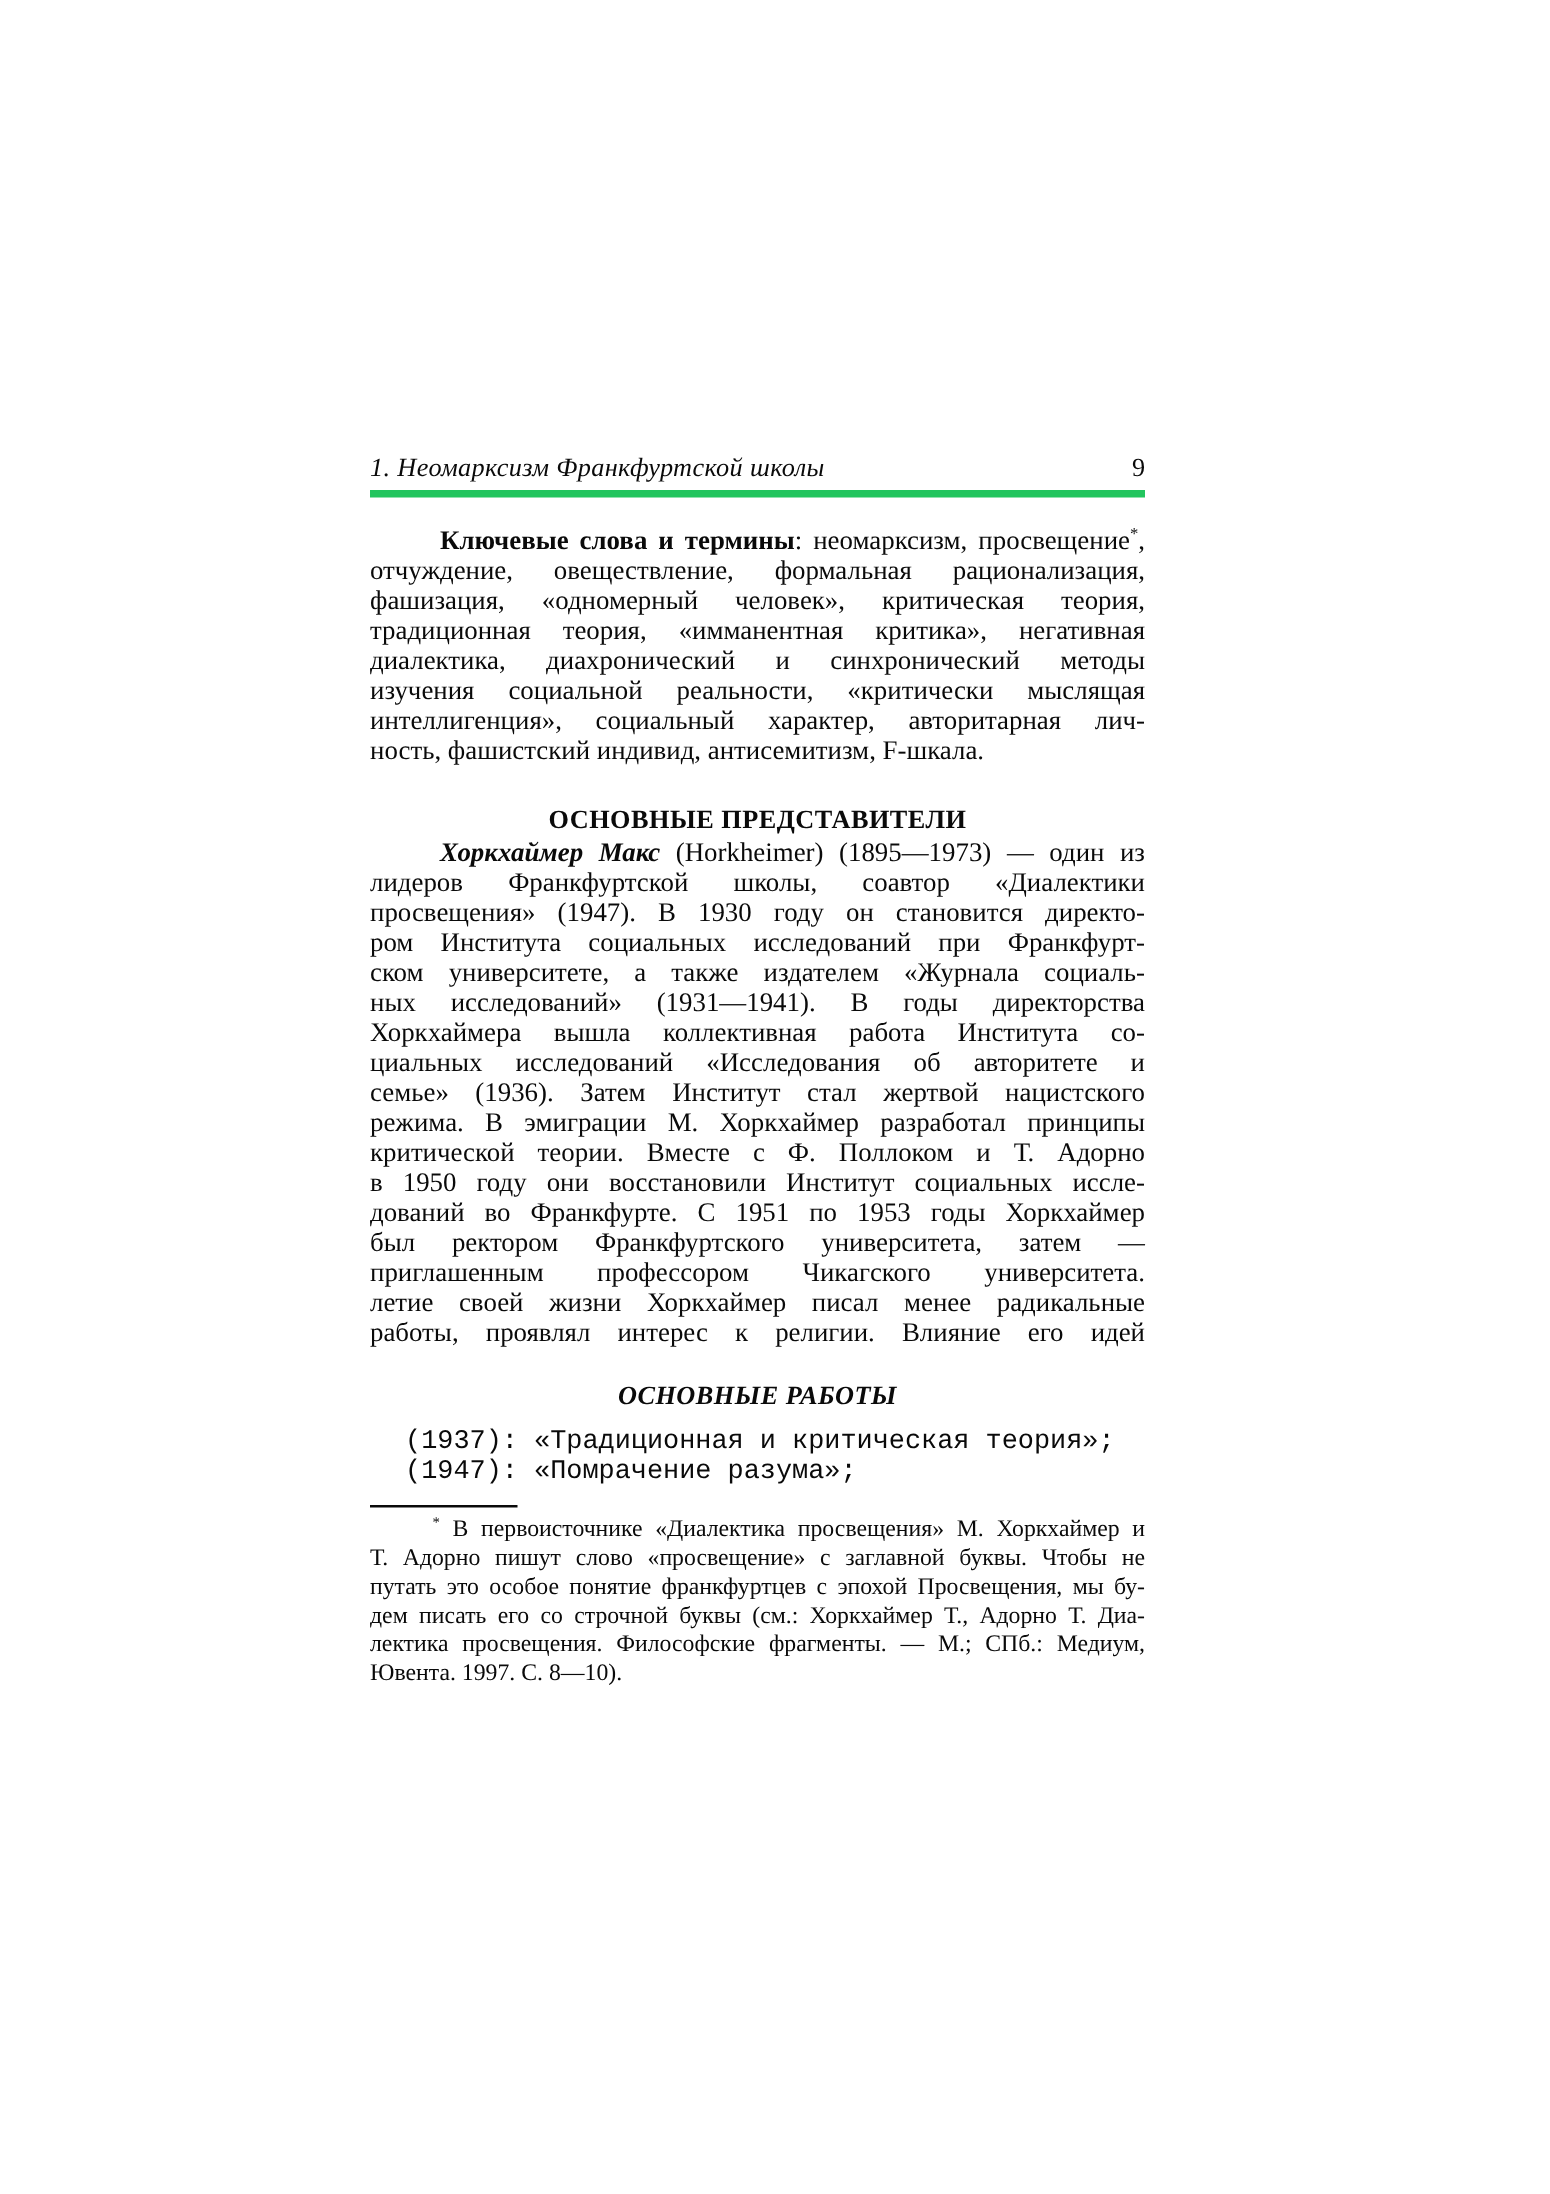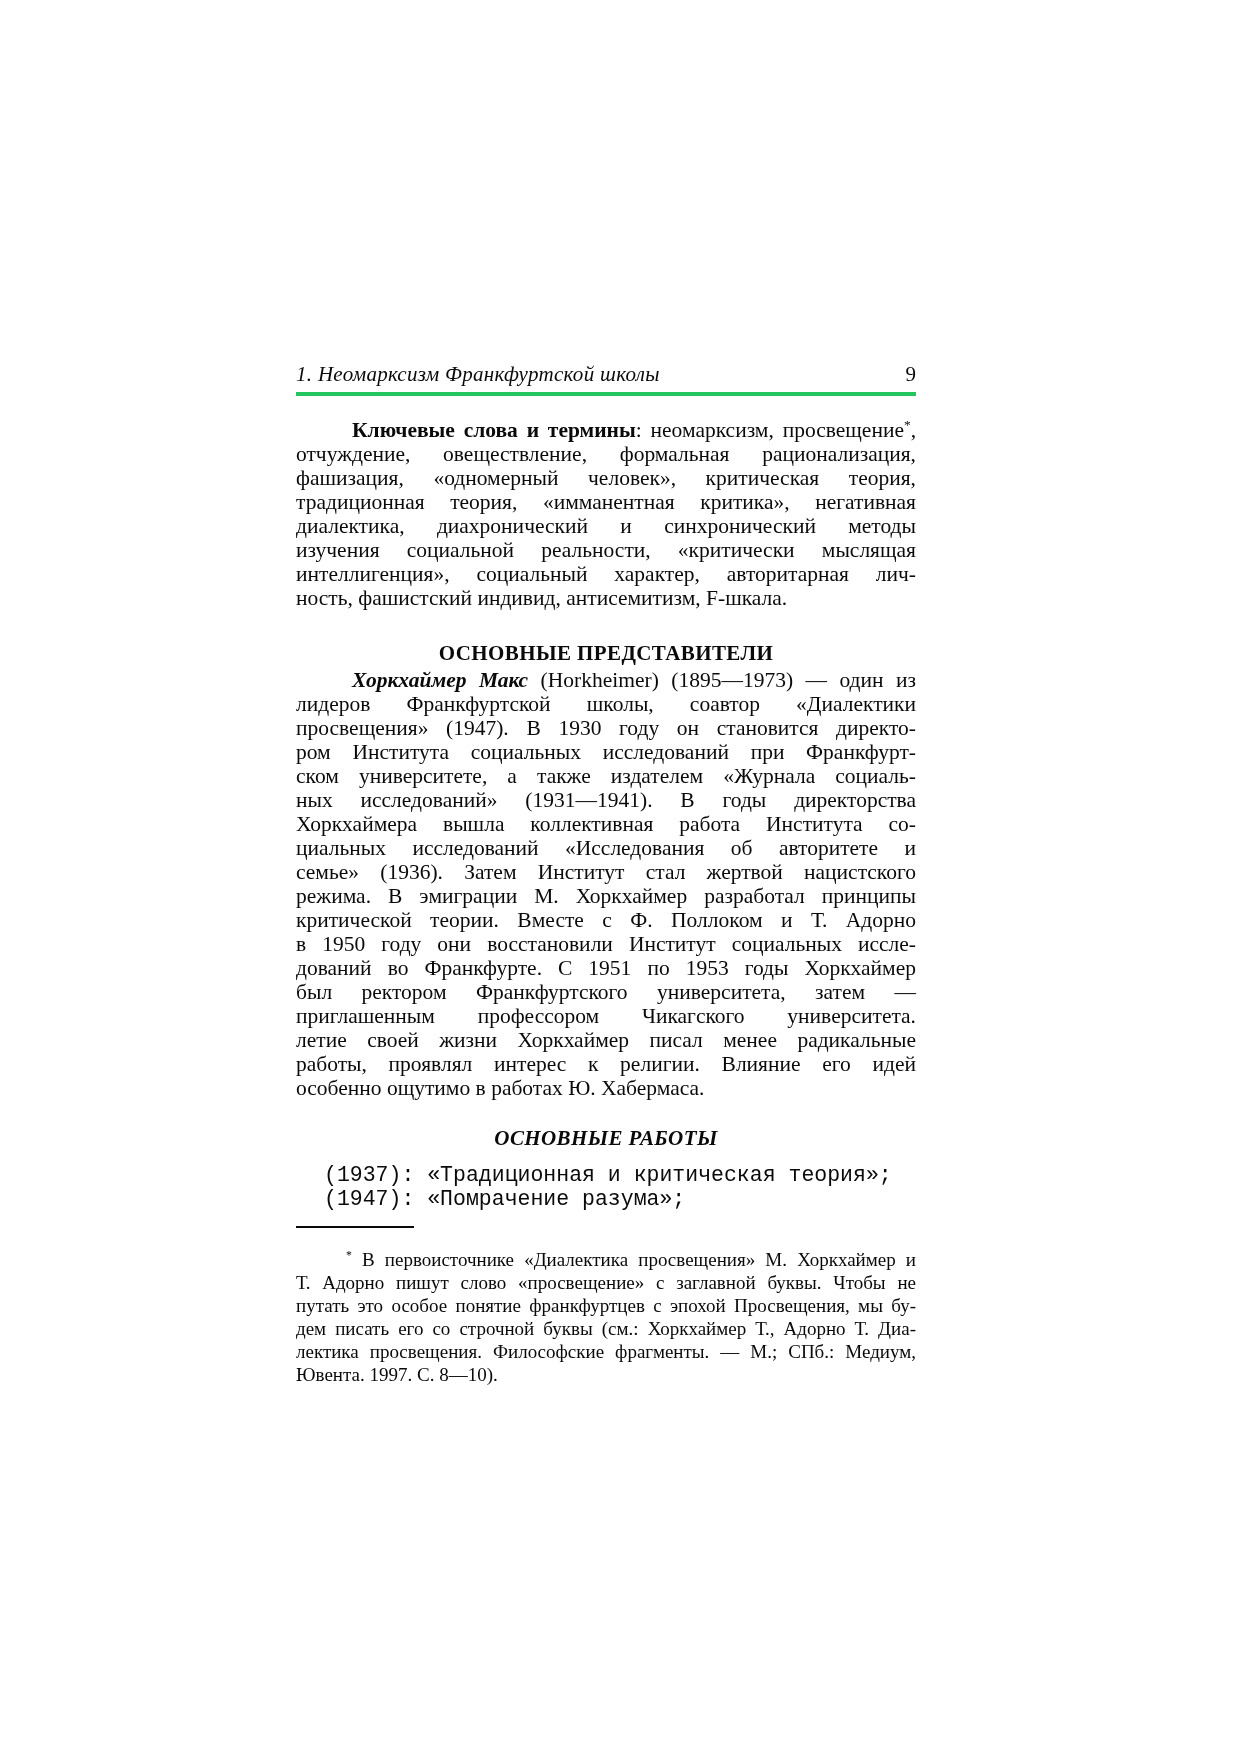--- a/index.html
+++ b/index.html
@@ -20,21 +20,21 @@
     width: 620px;
   }
   
   .header-row {
     display: flex;
     justify-content: space-between;
     align-items: baseline;
     font-size: 21px;
     line-height: 24px;
     padding-bottom: 6px;
-    border-bottom: 4px solid #22c55e;
+    border-bottom: 6px solid #22c55e;
   }
   .running-title { font-style: italic; letter-spacing: 0.3px; }
   .page-number { font-style: normal; }
 
   
   .bodytext { font-size: 21.5px; line-height: 24px; }
   .tline { text-align: justify; text-align-last: justify; }
   .tline-last { text-align: left; text-align-last: left; }
   .first-line {
     text-align: justify;
@@ -68,21 +68,21 @@
     text-indent: 28px;
   }
 
   .footnote-rule {
     margin-top: 15px;
     width: 118px;
     height: 0;
     border-top: 2px solid #0a0a0a;
   }
   .footnote {
-    margin-top: 20px;
+    margin-top: 6px;
     font-size: 19px;
     line-height: 23px;
   }
   .footnote .first-line { text-indent: 50px; }
 </style>
 </head>
 <body>
 
 <div class="page">
   <div class="column">
@@ -123,21 +123,20 @@
           <div class="tline">циальных исследований «Исследования об авторитете и</div>
           <div class="tline">семье» (1936). Затем Институт стал жертвой нацистского</div>
           <div class="tline">режима. В эмиграции М. Хоркхаймер разработал принципы</div>
           <div class="tline">критической теории. Вместе с Ф. Поллоком и Т. Адорно</div>
           <div class="tline">в 1950 году они восстановили Институт социальных иссле-</div>
           <div class="tline">дований во Франкфурте. С 1951 по 1953 годы Хоркхаймер</div>
           <div class="tline">был ректором Франкфуртского университета, затем —</div>
           <div class="tline">приглашенным профессором Чикагского университета.</div>
           <div class="tline">летие своей жизни Хоркхаймер писал менее радикальные</div>
           <div class="tline">работы, проявлял интерес к религии. Влияние его идей</div>
-          <div class="tline tline-last">особенно ощутимо в работах Ю. Хабермаса.</div>
         </div>
     </div>
 
     <div class="section-heading italic">ОСНОВНЫЕ РАБОТЫ</div>
 
     <div class="bodytext works">
         <div class="tline">(1937): «Традиционная и критическая теория»;</div>
         <div class="tline tline-last">(1947): «Помрачение разума»;</div>
       </div>
 

